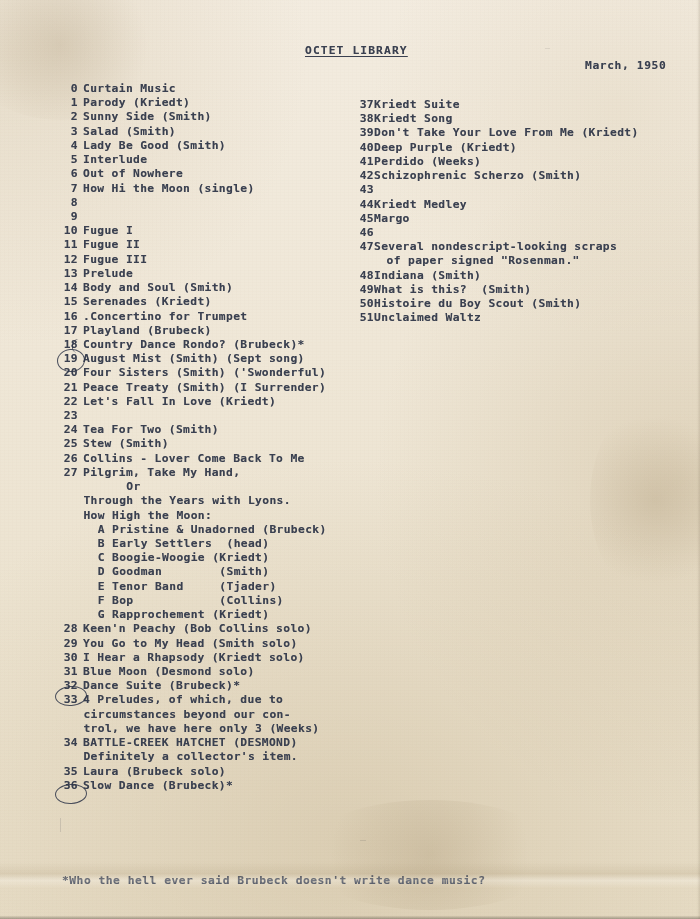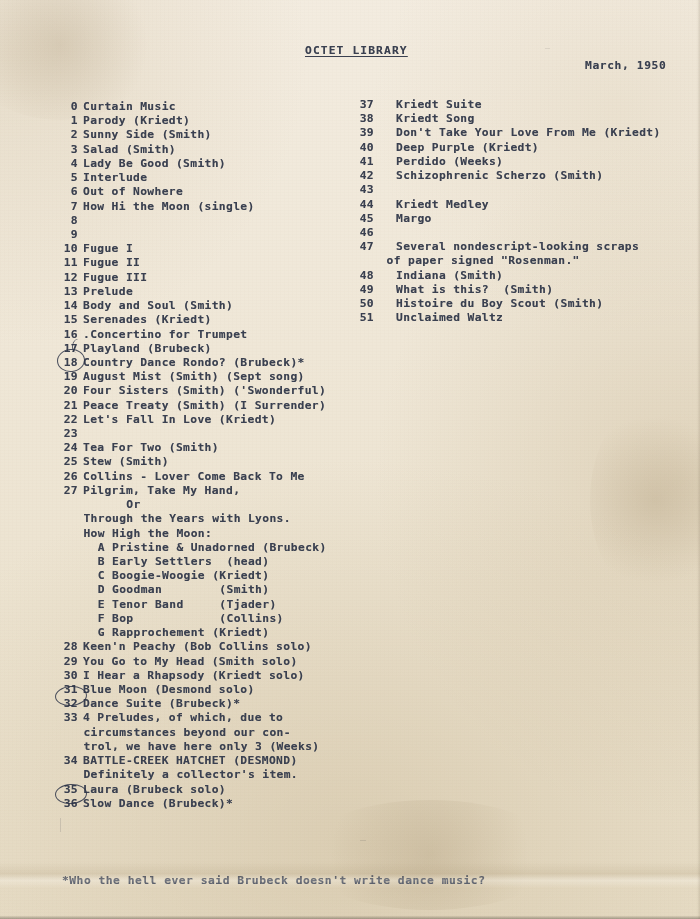--- a/index.html
+++ b/index.html
@@ -85,34 +85,34 @@
   }
   #doc-date {
     left: 553px;
     top: 59px;
     letter-spacing: 0.6px;
     padding-left: 32px;
   }
 
   
   .column { position: absolute; }
-  #col-left  { left: 62px; top: 100px; }
+  #col-left  { left: 62px; top: 82px; }
   #col-right { left: 358px; top: 98px; }
 
   .entry {
     display: block;
     white-space: pre;
     height: 14.23px;
   }
   .num {
     display: inline-block;
     text-align: right;
   }
   #col-left  .num { width: 16px; margin-right: 5px; }
-  #col-right .num { width: 16px; margin-right: 22px; }
+  #col-right .num { width: 16px; }
 
   .cont { display: block; white-space: pre; height: 14.23px; }
 
   
   .ink-circle {
     position: absolute;
     border: 1.6px solid #2d3448;
     border-radius: 50%;
     pointer-events: none;
     opacity: .85;

